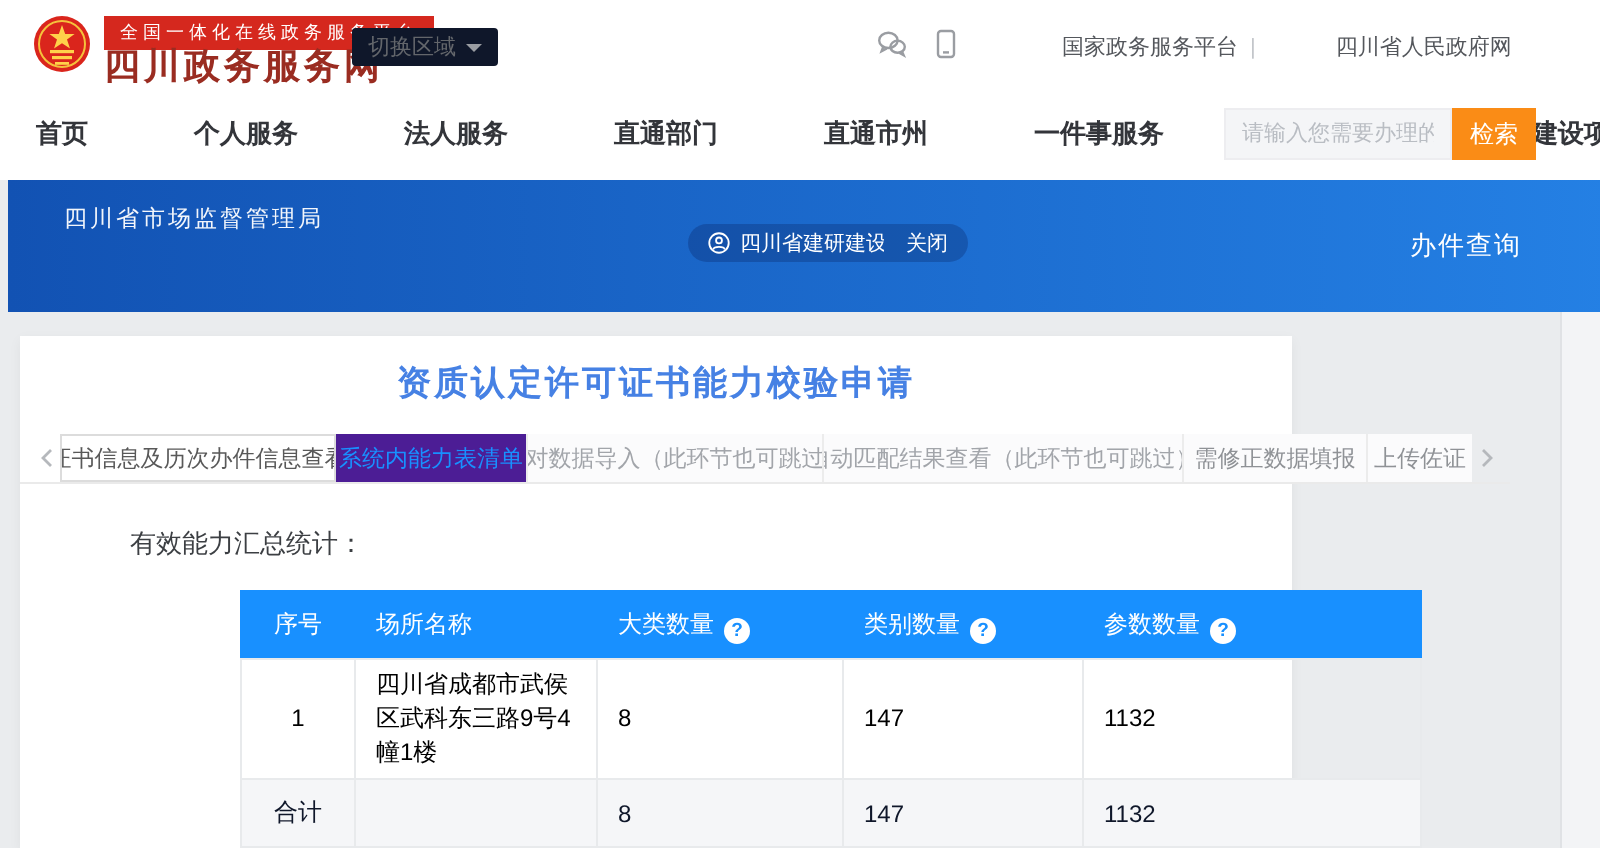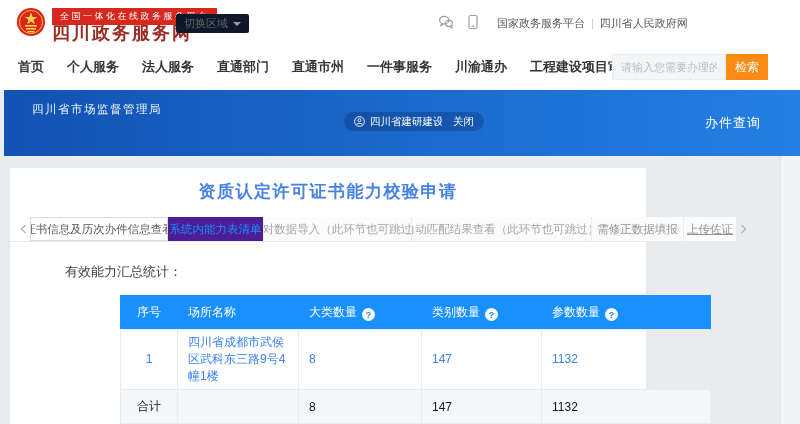--- a/index.html
+++ b/index.html
@@ -15,25 +15,25 @@
                 font-weight:bold; letter-spacing:2px; white-space:nowrap; }
   .region-btn { position:absolute; left:176px; top:14px; height:19px; background:#0f172a;
                 color:#63666b; font-size:11px; padding:0 8px; border:none; border-radius:2px;
                 display:flex; align-items:center; gap:5px; cursor:pointer; }
   .caret-down { width:0; height:0; border-left:4px solid transparent; border-right:4px solid transparent;
                 border-top:4px solid #9a9da2; }
   .top-icons { position:absolute; left:438px; top:14px; display:flex; gap:11px; }
   .top-icon { width:16px; height:16px; cursor:pointer; }
   .portal-links { position:absolute; left:497px; top:16px; font-size:11px; color:#54575c; white-space:nowrap; }
   .portal-links .divider { color:#c3c6ca; margin:0 6px; }
-  .portal-links span[data-interactable="true"] { cursor:pointer; }
+  .portal-links span[data-interactable="true"] { cursor:pointer;margin-left:34px; }
 
   
   .nav { position:absolute; left:0; top:44px; width:800px; height:46px; background:#fff;
-         display:flex; align-items:center; padding-left:18px; }
+         display:flex; align-items:center; padding-left:18px;gap:30px; }
   .nav-item { font-size:13px; font-weight:bold; color:#33353a; margin-right:23px;
               white-space:nowrap; cursor:pointer; }
   .nav-search { position:absolute; left:612px; top:10px; width:114px; height:26px;
                 background:#f4f5f7; border:1px solid #ededf0; font-size:11px; color:#555;
                 padding:0 8px; outline:none; }
   .nav-search::placeholder { color:#b9bdc3; }
   .search-btn { position:absolute; left:726px; top:10px; width:42px; height:26px;
                 background:#fa8c16; color:#fff; font-size:12px; border:none; cursor:pointer; }
 
   
@@ -65,31 +65,31 @@
             padding-left:6px; font-size:11.5px; }
   .tab-scroll { width:14px; display:flex; align-items:center; justify-content:center;
                 color:#b5b8bc; cursor:pointer; }
   .tab { display:flex; align-items:center; justify-content:center; white-space:nowrap;
          overflow:hidden; padding:0 5px; cursor:pointer; }
   .tab.t1 { width:138px; background:#fff; border:1px solid #dcdcdc; color:#595959; }
   .tab.t2 { width:96px;  background:#4c1d95; color:#1890ff; border-right:1px solid #ececec; }
   .tab.t3 { width:148px; background:#fbfbfc; color:#a2a5aa; border-right:1px solid #ececec; }
   .tab.t4 { width:180px; background:#fbfbfc; color:#a2a5aa; border-right:1px solid #ececec; }
   .tab.t5 { width:92px;  background:#fbfbfc; color:#8f9296; border-right:1px solid #ececec; }
-  .tab.t6 { width:52px;  background:#fbfbfc; color:#8f9296;text-decoration:underline; }
+  .tab.t6 { width:52px;  background:#fbfbfc; color:#8f9296; }
 
   .section-title { position:absolute; left:55px; top:95px; font-size:13px; color:#3c3f43; }
 
   table.stats { position:absolute; left:110px; top:127px; width:590px; border-collapse:collapse;
                 table-layout:fixed; font-size:12px; }
   table.stats th, table.stats td { border:1px solid #e8eaec; padding:0 0 0 10px; text-align:left; }
   table.stats thead th { background:#1890ff; color:#fff; font-weight:normal; height:34px;
                          border-color:#1890ff; border-bottom:1px solid #e8eaec; }
   table.stats thead th.center, table.stats td.center { text-align:center; padding:0;margin-top:30px; }
-  table.stats tbody tr.r1 td { height:42px; color:#3b82f6; line-height:17px; }
+  table.stats tbody tr.r1 td { height:42px; color:#000000; line-height:17px; }
   table.stats tbody tr.r2 td { height:34px; color:#0f172a; background:#f5f6f8; }
   .help { display:inline-block; width:13px; height:13px; border-radius:50%; background:#fff;
           color:#1890ff; font-size:9.5px; font-weight:bold; text-align:center; line-height:13px;
           margin-left:5px; vertical-align:-2px; cursor:pointer; }
   .addr { display:inline-block; padding:4px 8px 4px 0; }
 </style>
 </head>
 <body>
 
 <div class="topbar" data-interactable="false">

